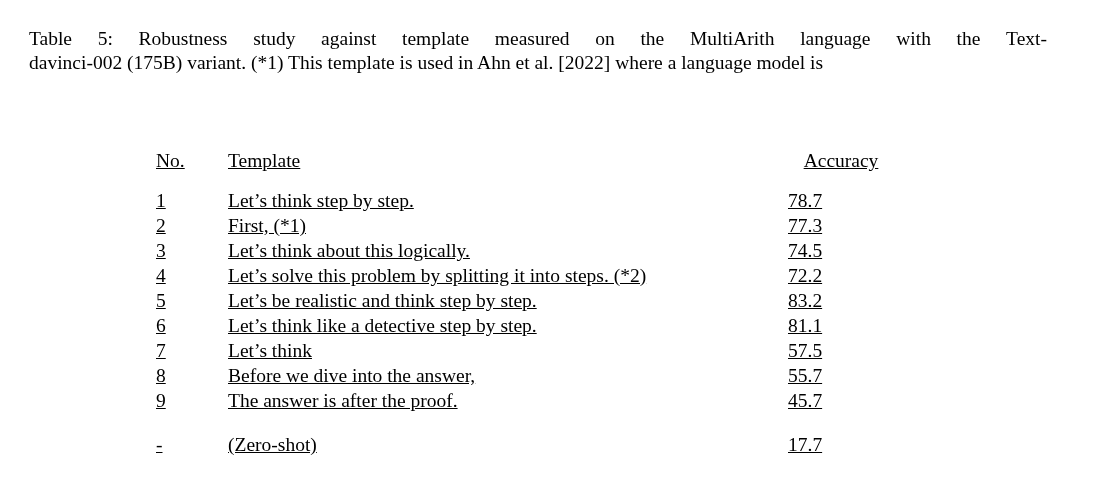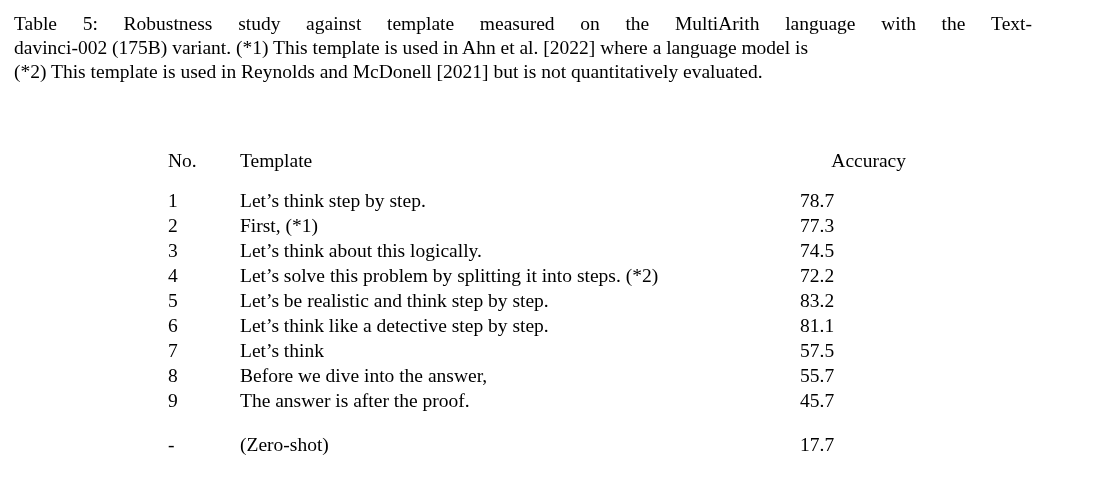--- a/index.html
+++ b/index.html
@@ -24,39 +24,40 @@
   }
 
   
   .caption {
     font-size: 19.5px;
     line-height: 24.2px;
     text-align: justify;
     text-justify: inter-word;
     hyphens: manual;
     width: 1018px;
-    margin: 0;
+    margin: 15px;
   }
   .caption .cap-line {
     display: block;
     white-space: nowrap;
   }
   .caption .cap-line.justify {
     display: flex;
     justify-content: space-between;
     white-space: nowrap;
   }
   .caption .cap-line.justify > span { display: inline-block; }
 
   
   .table-wrap {
     position: absolute;
-    left: 168px;
+    left: 156px;
     top: 143px;
     width: 738px;
+    text-decoration: underline;
   }
   table.tbl {
     border-collapse: collapse;
     width: 738px;
     font-size: 19.5px;
     table-layout: fixed;
   }
   table.tbl col.c-no       { width: 72px; }
   table.tbl col.c-template { width: 560px; }
   table.tbl col.c-acc      { width: 106px; }
@@ -68,21 +69,21 @@
     text-align: left;
     vertical-align: baseline;
     white-space: nowrap;
   }
 
   .rule-top td    { border-top: 2.6px solid #000; height: 0; line-height: 0; font-size: 0; }
   .rule-mid td    { border-top: 1.4px solid #000; height: 0; line-height: 0; font-size: 0; }
   .rule-bottom td { border-top: 2.6px solid #000; height: 0; line-height: 0; font-size: 0; }
 
   .hdr th { height: 36px; line-height: 36px; }
-  .hdr th.acc { text-align: right; }
+  .hdr th.acc { text-align: center; }
 
   .row td { height: 25px; line-height: 25px; }
   .row td.no  { text-align: left; }
   .row td.acc { }
   .row.first-row td { padding-top: 9px; }
   .row.last-row td  { padding-bottom: 9px; }
 
   .row.zero td { height: 25px; line-height: 25px; padding-top: 10px; padding-bottom: 10px; }
 
   .bold { font-weight: bold; }
@@ -104,21 +105,20 @@
         <span>measured</span>
         <span>on</span>
         <span>the</span>
         <span>MultiArith</span>
         <span>language</span>
         <span>with</span>
         <span>the</span>
         <span>Text-</span>
       </span>
     <span class="cap-line">davinci-002 (175B) variant. (*1) This template is used in Ahn et al. [2022] where a language model is</span>
-    <span class="cap-line">(*2) This template is used in Reynolds and McDonell [2021] but is not quantitatively evaluated.</span>
   </div>
 
   <div class="table-wrap">
     <table class="tbl">
       <colgroup>
         <col class="c-no">
         <col class="c-template">
         <col class="c-acc">
       </colgroup>
       <tbody>

